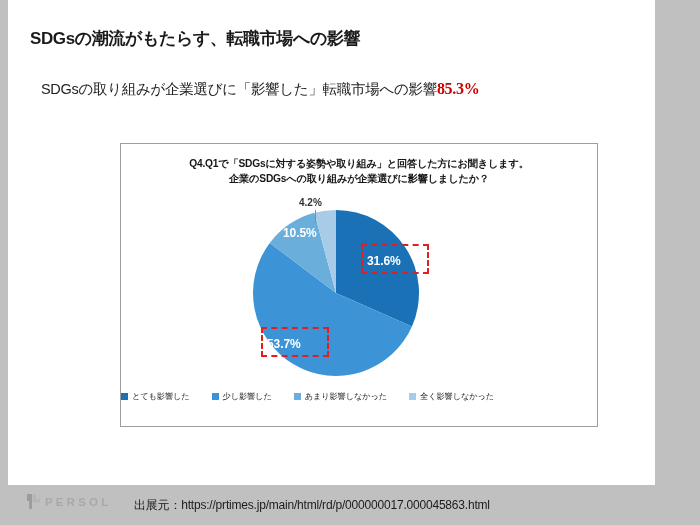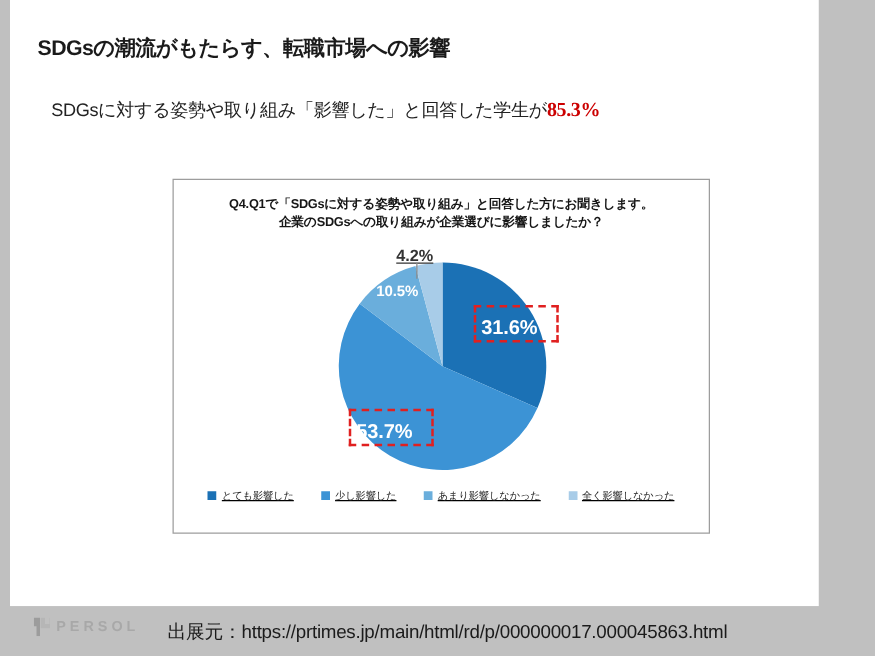--- a/index.html
+++ b/index.html
@@ -52,23 +52,23 @@
   #lead .hl {
     color: #cc0000;
     font-weight: bold;
     font-size: 16px;
     font-family: Liberation Serif, serif;
   }
 
   
   #chart-card {
     position: absolute;
-    left: 130px;
+    left: 112px;
     top: 143px;
-    width: 430px;
+    width: 478px;
     height: 284px;
     background: #ffffff;
     border: 1px solid #9d9d9d;
     box-sizing: border-box;
   }
 
   #chart-title {
     position: absolute;
     left: 0;
     top: 12px;
@@ -86,35 +86,34 @@
     position: absolute;
     left: 0;
     top: 0;
     width: 430px;
     height: 284px;
   }
   #pie-svg { display: block; }
 
   .slice-label {
     position: absolute;
-    font-size: 16px;
+    font-size: 12px;
     font-weight: bold;
     color: #ffffff;
     letter-spacing: -0.1px;
     white-space: nowrap;
   }
   #label-42 {
     position: absolute;
-    font-size: 13px;
+    font-size: 10px;
     font-weight: bold;
     color: #333333;
     white-space: nowrap;
     left: 178px;
     top: 53px;
-    text-decoration: underline;
   }
   #leader-42 {
     position: absolute;
     left: 194px;
     top: 66px;
     width: 1px;
     height: 13px;
     background: #8a8a8a;
   }
   #label-316 { left: 246px; top: 110px; }
@@ -133,24 +132,22 @@
   #dash-316 { left: 240px; top: 100px; width: 68px; height: 30px; }
   #dash-537 { left: 140px; top: 183px; width: 68px; height: 30px; }
 
   
   #legend {
     position: absolute;
     left: 0;
     top: 247px;
     width: 100%;
     display: flex;
-    justify-content: center;
     align-items: center;
     gap: 22px;
-    text-decoration: underline;
   }
   .legend-item {
     display: flex;
     align-items: center;
     gap: 4px;
     font-size: 8.2px;
     color: #222222;
     letter-spacing: -0.1px;
     white-space: nowrap;
   }
@@ -193,35 +190,35 @@
     left: 118px;
     top: 490px;
     width: 582px;
     height: 30px;
     background: #c0c0c0;
     display: flex;
     align-items: center;
   }
   #source-text {
     padding-left: 16px;
-    font-size: 15px;
+    font-size: 12px;
     color: #1b1b1b;
     white-space: nowrap;
     letter-spacing: -0.2px;
   }
 </style>
 </head>
 <body>
 
 <div id="slide">
 
   <div id="headline">SDGsの潮流がもたらす、転職市場への影響</div>
 
   <div id="lead">
-    <div><span>SDGsに対する姿勢や取り組み「影響した」と回答した学生が</span><span class="hl">85.3%</span></div>
+    <div><span>SDGsの取り組みが企業選びに「影響した」転職市場への影響</span><span class="hl">85.3%</span></div>
   </div>
 
   <div id="chart-card">
 
     <div id="chart-title">
       <div>Q4.Q1で「SDGsに対する姿勢や取り組み」と回答した方にお聞きします。</div>
       <div>企業のSDGsへの取り組みが企業選びに影響しましたか？</div>
     </div>
 
     <div id="pie-wrap">

